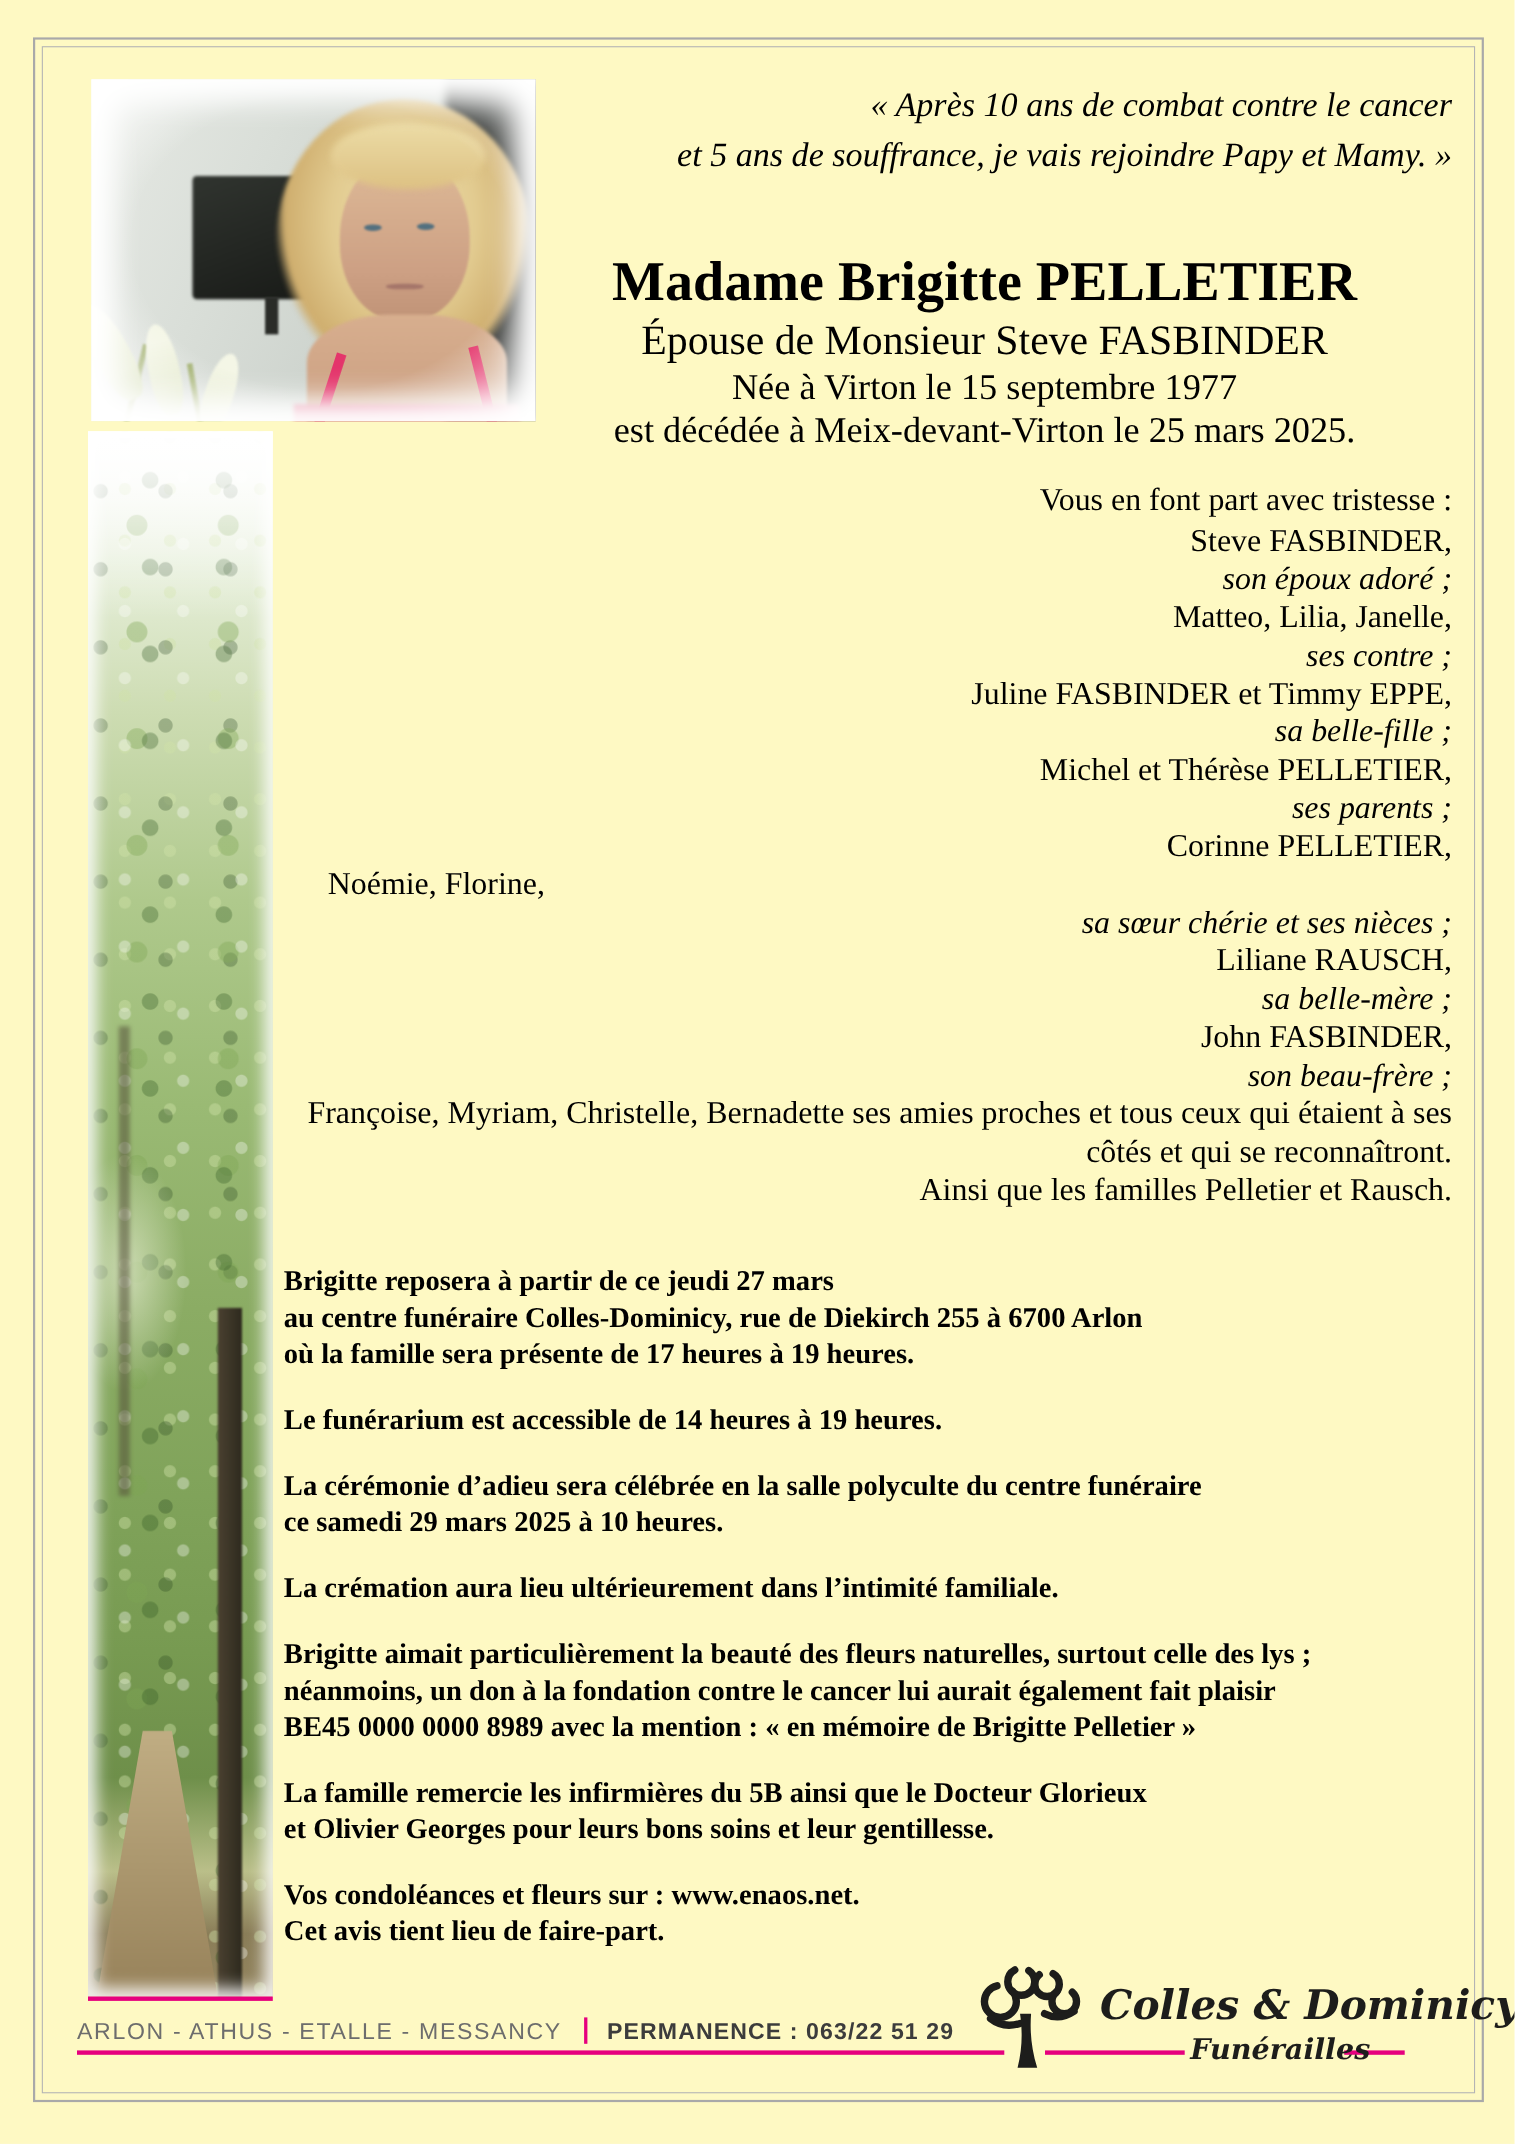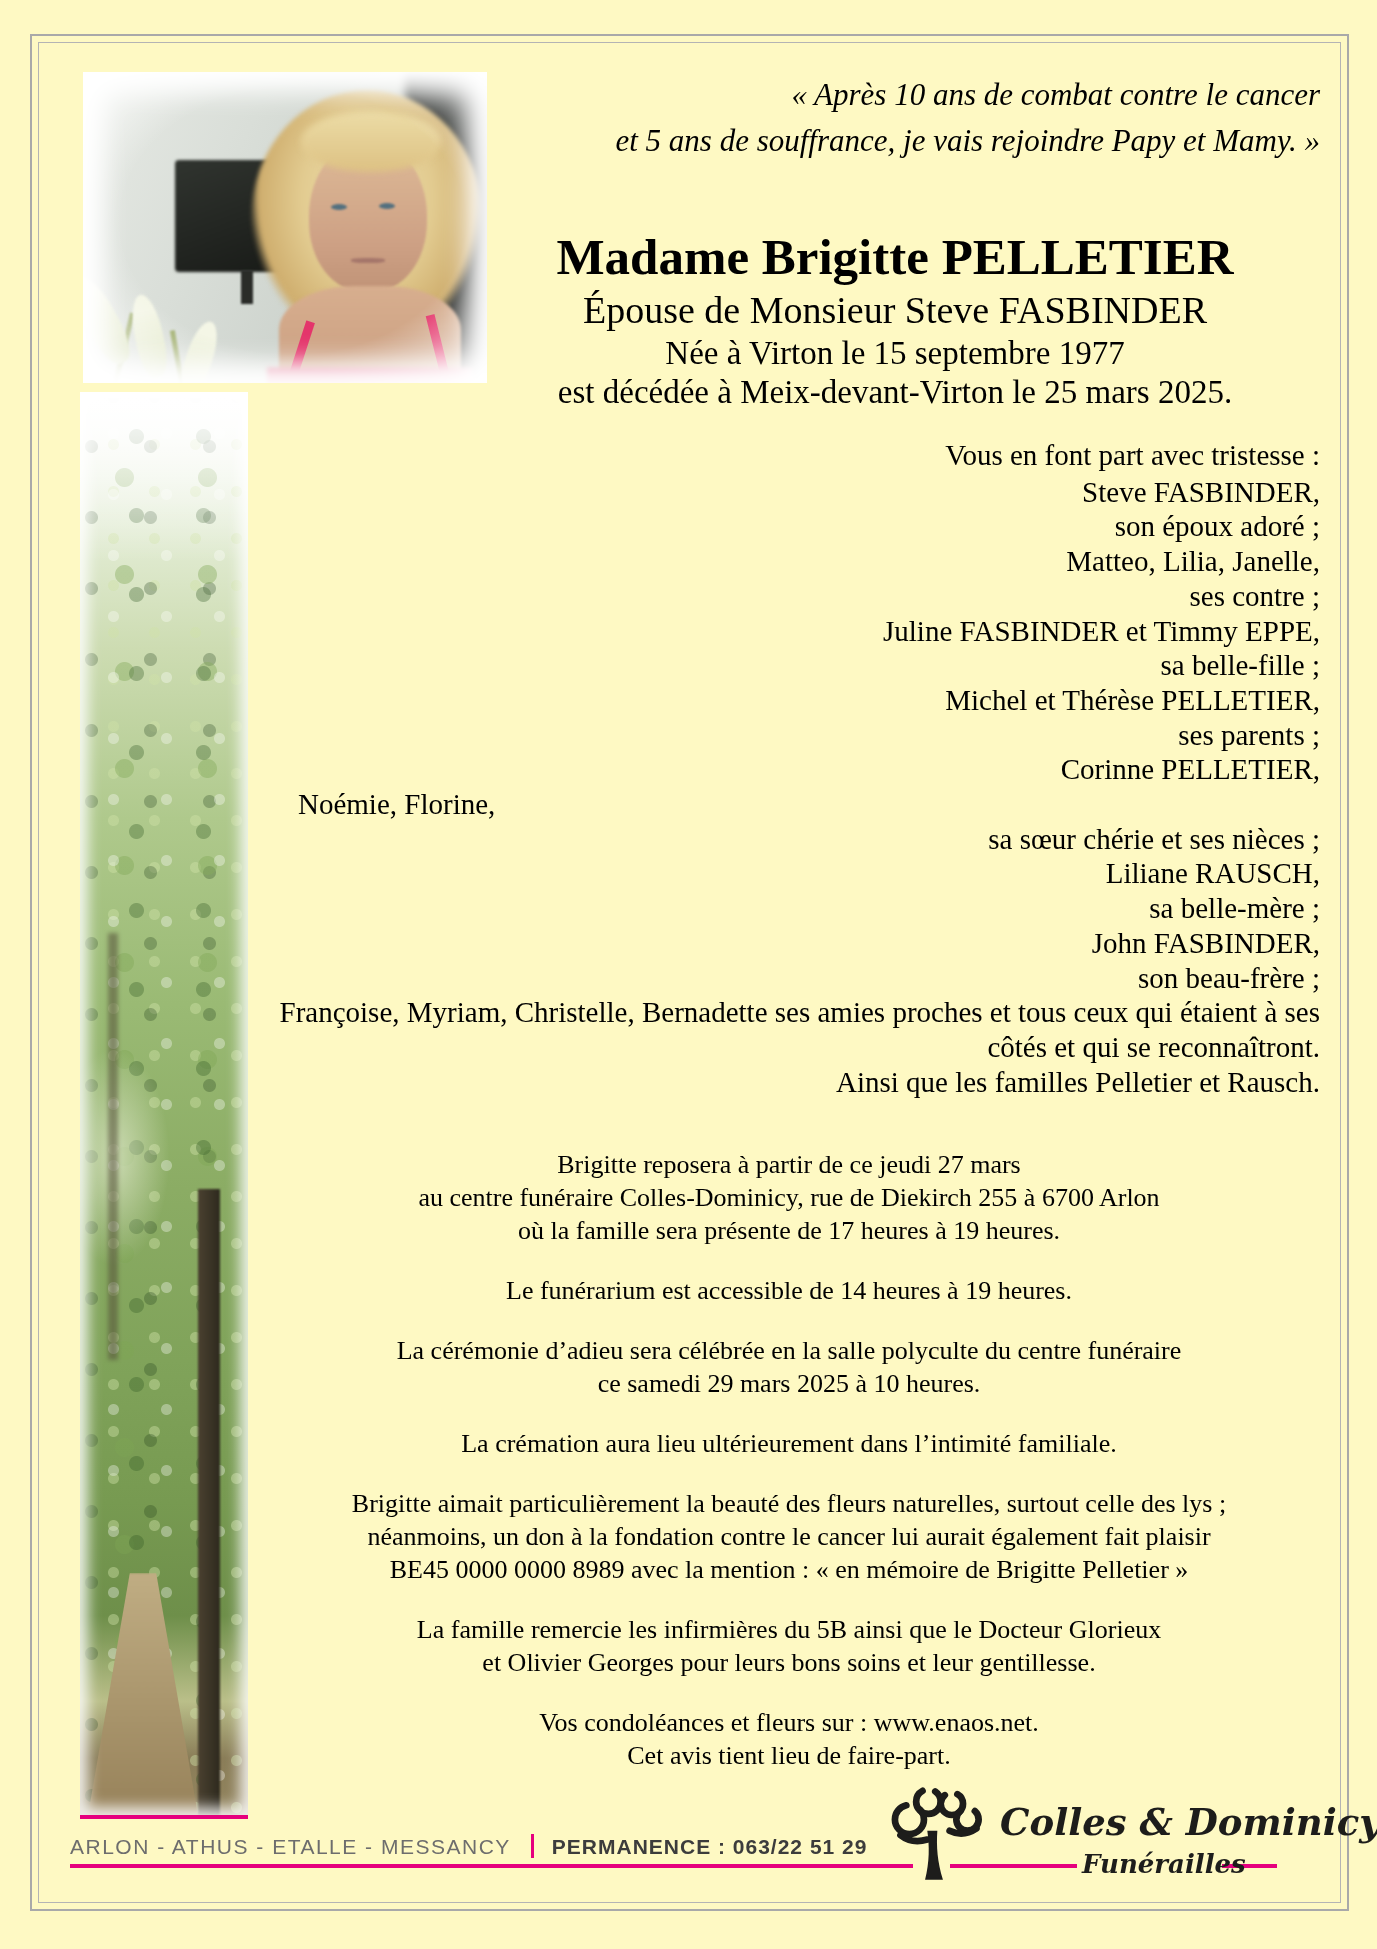--- a/index.html
+++ b/index.html
@@ -88,26 +88,26 @@
   .header-block { position:absolute; left:450px; top:228px; width:890px; text-align:center; }
   .header-title { font-size:51px; font-weight:bold; line-height:58px; white-space:nowrap; }
   .header-subtitle { font-size:38px; line-height:48px; white-space:nowrap; }
   .header-date { font-size:33px; line-height:39px; white-space:nowrap; }
 
   
   .family { position:absolute; left:258px; top:438px; width:1062px; font-size:29px; }
   .f-line { line-height:34.7px; }
   .f-name { text-align:right; white-space:nowrap; }
   .f-extra { text-align:left; white-space:nowrap; padding-left:40px; }
-  .f-rel { text-align:right; white-space:nowrap; }
+  .f-rel { text-align:right; font-style:italic; white-space:nowrap; }
   .f-intro { margin-bottom:2px; }
 
   
   .ceremony { position:absolute; left:258px; top:1148px; width:1062px;
-      text-align:center; font-weight:normal; font-size:26px; }
+      font-weight:bold; font-size:26px; }
   .c-par { margin:0 0 27px 0; }
   .c-line { line-height:33px; white-space:nowrap; }
 
   
   .footer-text { position:absolute; left:70px; top:1830px; white-space:nowrap;
       font-family:"Liberation Sans", sans-serif; font-size:21px; }
   .footer-regions { color:#6d6d6d; letter-spacing:1.5px; }
   .footer-sep { display:inline-block; width:3px; height:24px; background:var(--accent,#e6007e);
       margin:0 18px 0 20px; transform:translateY(4px); }
   .footer-permanence { color:#3c3c3c; letter-spacing:1px; font-weight:bold; }

